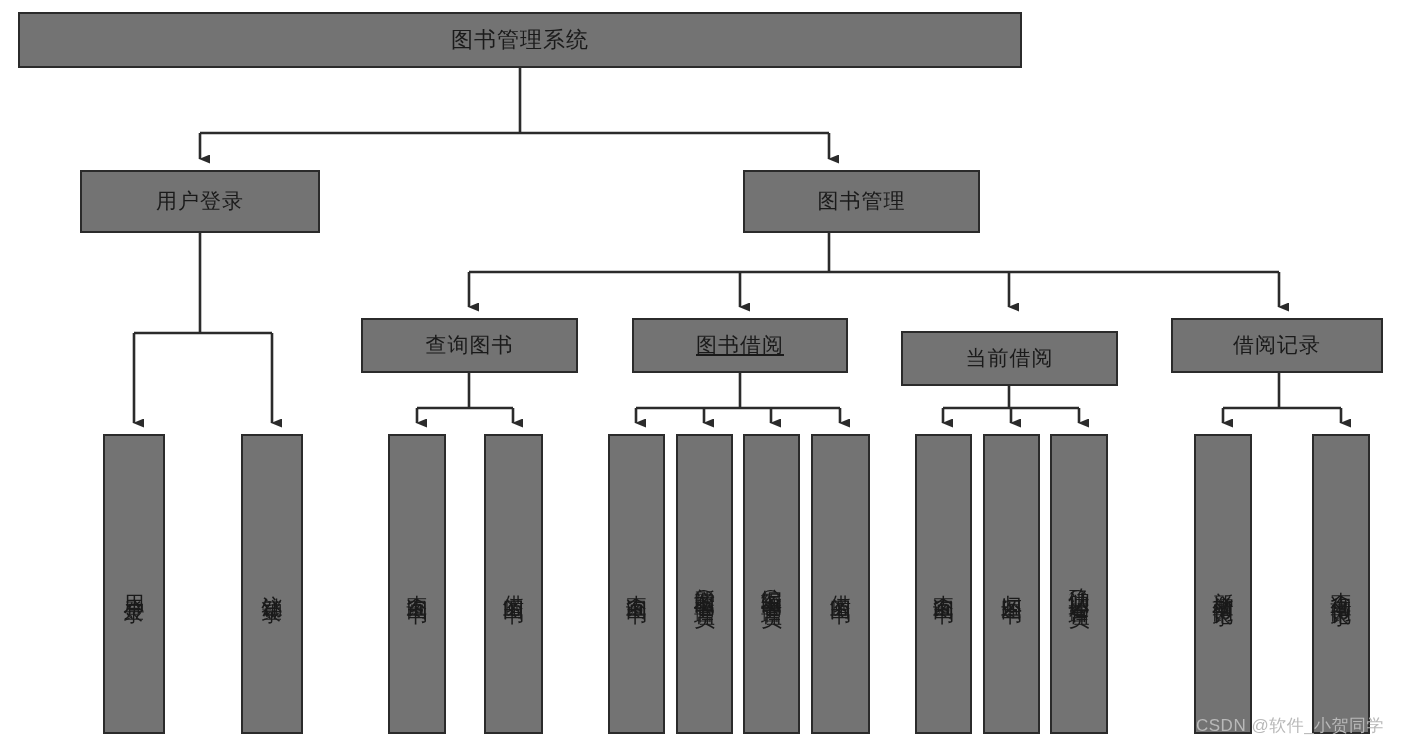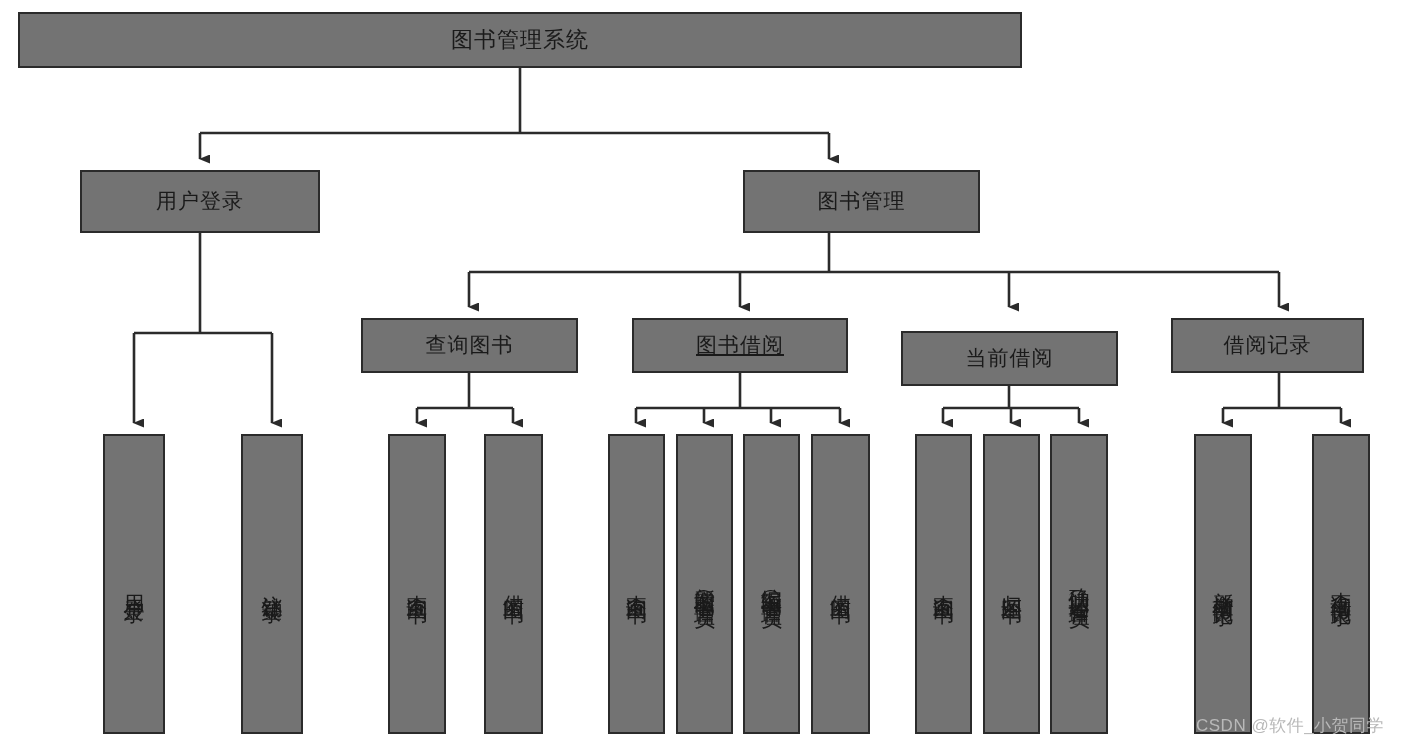--- a/index.html
+++ b/index.html
@@ -118,21 +118,21 @@
       </div>
       <div class="node mid" style="left: 361px; top: 318px; width: 217px; height: 55px;">
         <span>查询图书</span>
       </div>
       <div class="node mid" style="left: 632px; top: 318px; width: 216px; height: 55px; text-decoration: underline;">
         <span>图书借阅</span>
       </div>
       <div class="node mid" style="left: 901px; top: 318px; width: 217px; height: 55px; margin-top: 13px;">
         <span>当前借阅</span>
       </div>
-      <div class="node mid" style="left: 1171px; top: 318px; width: 193px; height: 55px;">
+      <div class="node mid" style="left: 1171px; top: 318px; width: 212px; height: 55px;">
         <span>借阅记录</span>
       </div>
       <div class="node leaf" style="left: 103px; top: 434px; width: 62px; height: 300px;">
         <span class="vtext">用户登录</span>
       </div>
       <div class="node leaf" style="left: 241px; top: 434px; width: 62px; height: 300px;">
         <span class="vtext">注销登录</span>
       </div>
       <div class="node leaf" style="left: 388px; top: 434px; width: 58px; height: 300px;">
         <span class="vtext">查询图书</span>

